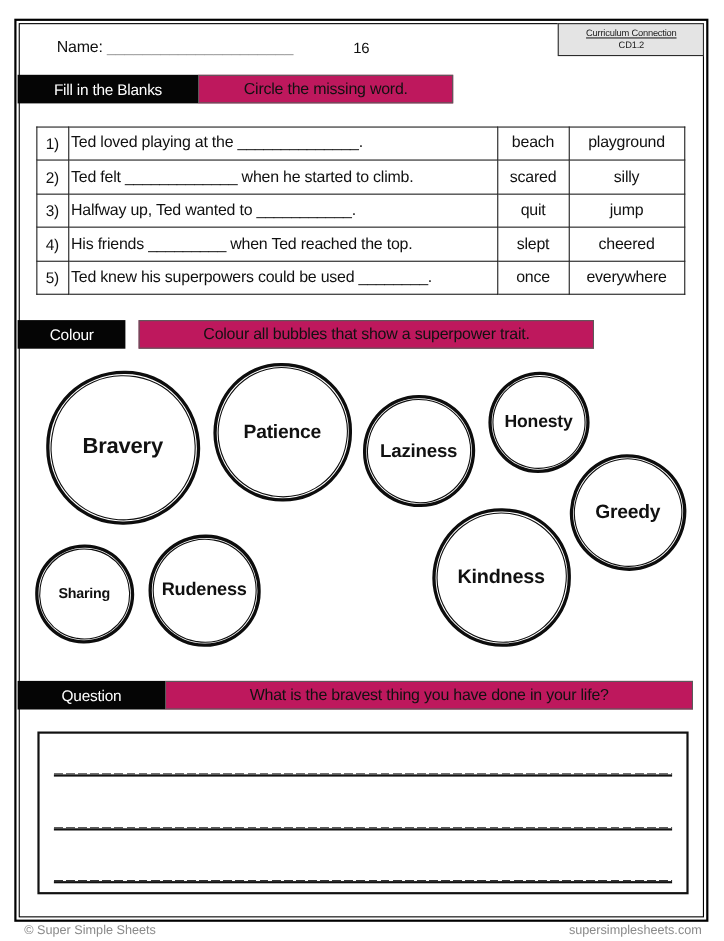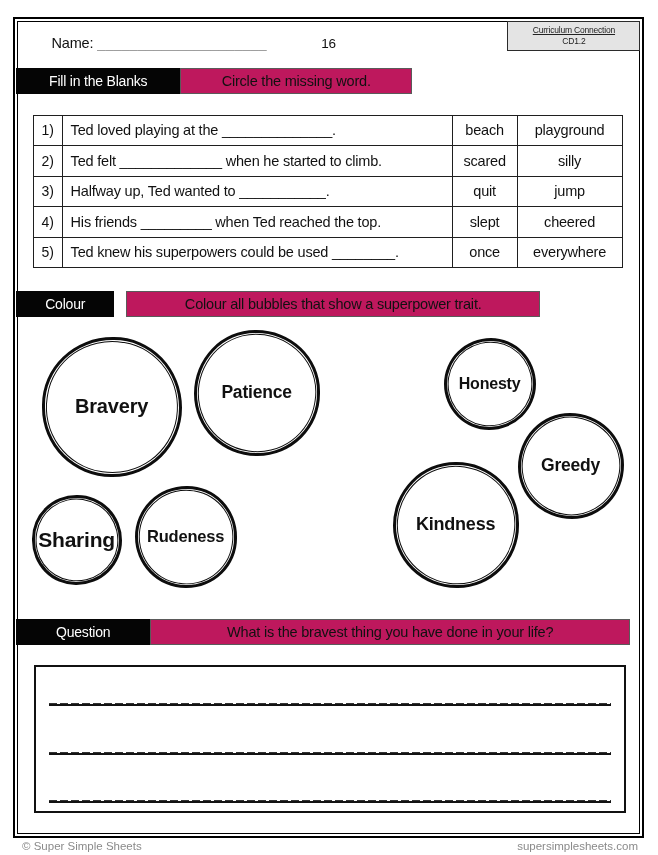--- a/index.html
+++ b/index.html
@@ -37,21 +37,21 @@
   .sec-colour .sec-label   { width:98px; }
   .sec-colour .sec-instr   { width:414px;margin-left:12px; }
   .sec-question { top:597px; }
   .sec-question .sec-label { width:134px; }
   .sec-question .sec-instr { width:480px; }
 
   
   table.fib { position:absolute; top:93px; left:15px; border-collapse:collapse; }
   table.fib td { border:1.6px solid #1f1f1f; height:30.5px; background:#fff; }
   td.num { width:29px; background:#f3f3f3; text-align:center; font-size:14px; }
-  td.sentence { width:390px; padding-left:8px; font-size:14.5px; white-space:nowrap; }
+  td.sentence { width:390px; padding-left:2px; font-size:14.5px; white-space:nowrap; }
   td.opt1 { width:65px; text-align:center; font-size:14.5px; }
   td.opt2 { width:105px; text-align:center; font-size:14.5px;margin-top:48px; }
 
   
   .bubbles { position:absolute; top:303px; left:0; right:0; height:294px; }
   .bubble { position:absolute; border:3.6px solid #0d0d0d; background:#fff;
     display:flex; align-items:center; justify-content:center;
     font-weight:bold; text-align:center; }
   .bubble::before { content:""; position:absolute; inset:0;
     border:1.3px solid #0d0d0d; border-radius:inherit;
@@ -60,21 +60,21 @@
   .b-bravery    { left:24px;  top:12px;  width:140px; height:140px; font-size:20px;
     border-radius:51% 49% 50% 50% / 49% 51% 50% 50%; }
   .b-patience   { left:176px; top:5px;   width:126px; height:126px; font-size:17.5px;
     border-radius:49% 51% 50% 50% / 51% 49% 50% 50%; }
   .b-laziness   { left:312px; top:34px;  width:102px; height:102px; font-size:17px;
     border-radius:50% 50% 49% 51% / 50% 50% 51% 49%; }
   .b-honesty    { left:426px; top:13px;  width:92px;  height:92px;  font-size:16px;
     border-radius:51% 49% 51% 49% / 50% 50% 50% 50%; }
   .b-greedy     { left:500px; top:88px;  width:106px; height:106px; font-size:17.5px;
     border-radius:49% 51% 49% 51% / 51% 49% 51% 49%; }
-  .b-sharing    { left:14px;  top:170px; width:90px;  height:90px;  font-size:21px;
+  .b-sharing    { left:14px;  top:170px; width:90px;  height:90px;  font-size:13px;
     border-radius:50% 50% 51% 49% / 49% 51% 50% 50%; }
   .b-rudeness   { left:117px; top:161px; width:102px; height:102px; font-size:16.5px;
     border-radius:51% 49% 50% 50% / 50% 50% 49% 51%; }
   .b-impatience { left:234px; top:150px; width:118px; height:118px; font-size:16.5px;
     border-radius:49% 51% 50% 50% / 50% 50% 51% 49%; }
   .b-kindness   { left:375px; top:137px; width:126px; height:126px; font-size:18px;
     border-radius:50% 50% 49% 51% / 51% 49% 50% 50%; }
 
   
   .answer-box { position:absolute; top:643px; left:16px; width:592px; height:148px;
@@ -151,20 +151,23 @@
         <div class="sec-instr">Colour all bubbles that show a superpower trait.</div>
       </div>
 
       <div class="bubbles">
         <div class="bubble b-bravery">
             <span>Bravery</span>
           </div>
         <div class="bubble b-patience">
             <span>Patience</span>
           </div>
+        <div class="bubble b-laziness">
+            <span>Laziness</span>
+          </div>
         <div class="bubble b-honesty">
             <span>Honesty</span>
           </div>
         <div class="bubble b-greedy">
             <span>Greedy</span>
           </div>
         <div class="bubble b-sharing">
             <span>Sharing</span>
           </div>
         <div class="bubble b-rudeness">

